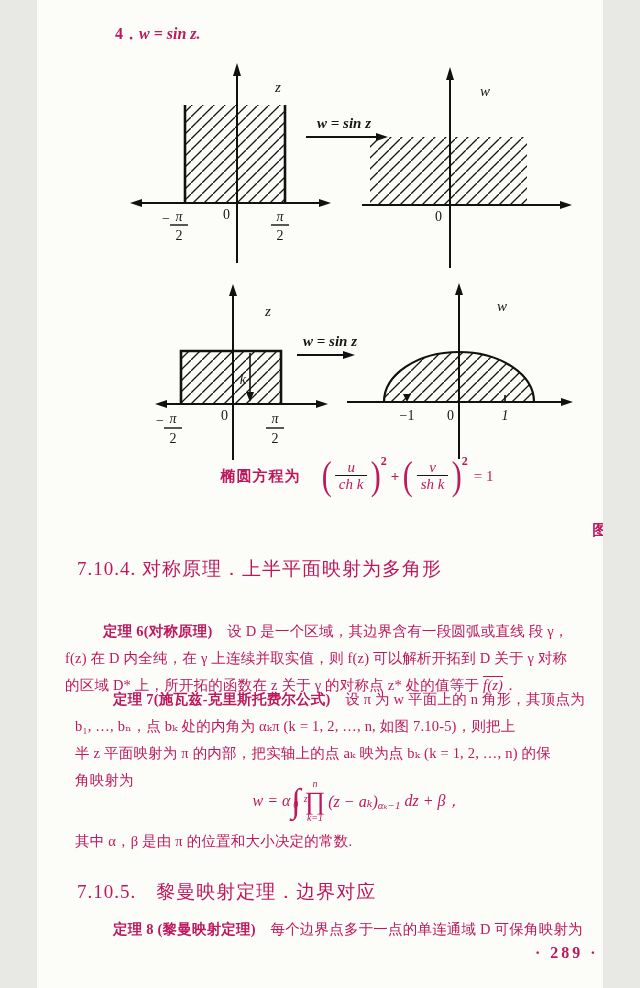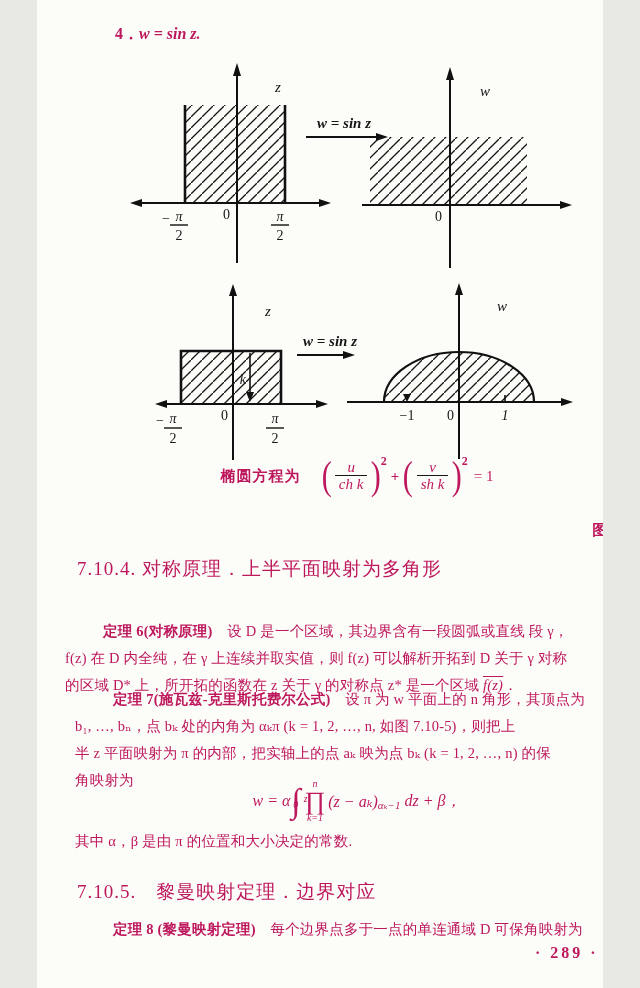--- a/index.html
+++ b/index.html
@@ -164,21 +164,21 @@
   <div class="abs caption" style="top:521px; left:0;">图　7.10-4</div>
 
   <div class="abs heading" style="left:40px; top:556px;">7.10.4. 对称原理．上半平面映射为多角形</div>
 
   <div class="abs" style="left:28px; top:594px;margin-top:24px;">
     <div class="body-text" style="padding-left:38px;">
       <span class="bold">定理 6(对称原理)</span><span>　设 D 是一个区域，其边界含有一段圆弧或直线 段 γ，</span>
     </div>
     <div class="body-text">f(z) 在 D 内全纯，在 γ 上连续并取实值，则 f(z) 可以解析开拓到 D 关于 γ 对称</div>
     <div class="body-text">
-      <span>的区域 D* 上，所开拓的函数在 z 关于 γ 的对称点 z* 是一个区域 </span><span class="overbar">f(z)</span><span>．</span>
+      <span>的区域 D* 上，所开拓的函数在 z 关于 γ 的对称点 z* 处的值等于 </span><span class="overbar">f(z)</span><span>．</span>
     </div>
   </div>
 
   <div class="abs" style="left:38px; top:686px;">
     <div class="body-text" style="padding-left:38px;">
       <span class="bold">定理 7(施瓦兹-克里斯托费尔公式)</span><span>　设 π 为 w 平面上的 n 角形，其顶点为</span>
     </div>
     <div class="body-text">b₁, …, bₙ，点 bₖ 处的内角为 αₖπ (k = 1, 2, …, n, 如图 7.10-5)，则把上</div>
     <div class="body-text">半 z 平面映射为 π 的内部，把实轴上的点 aₖ 映为点 bₖ (k = 1, 2, …, n) 的保</div>
     <div class="body-text">角映射为</div>

